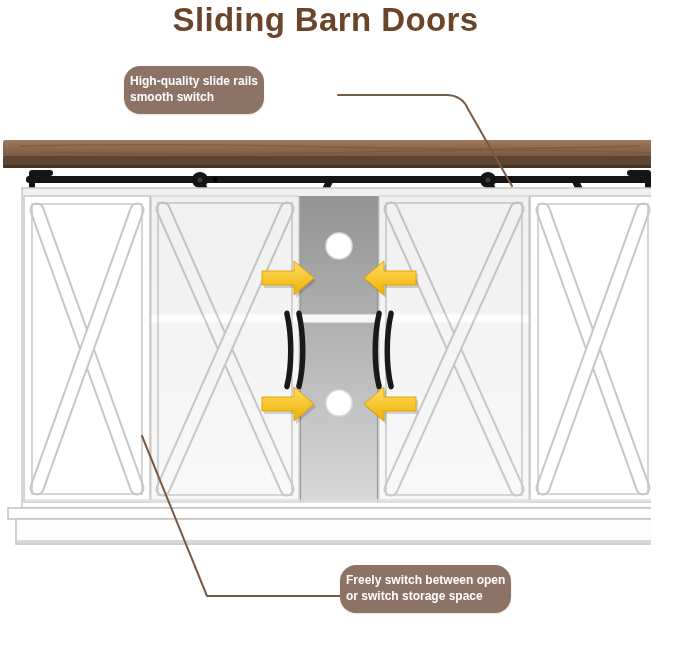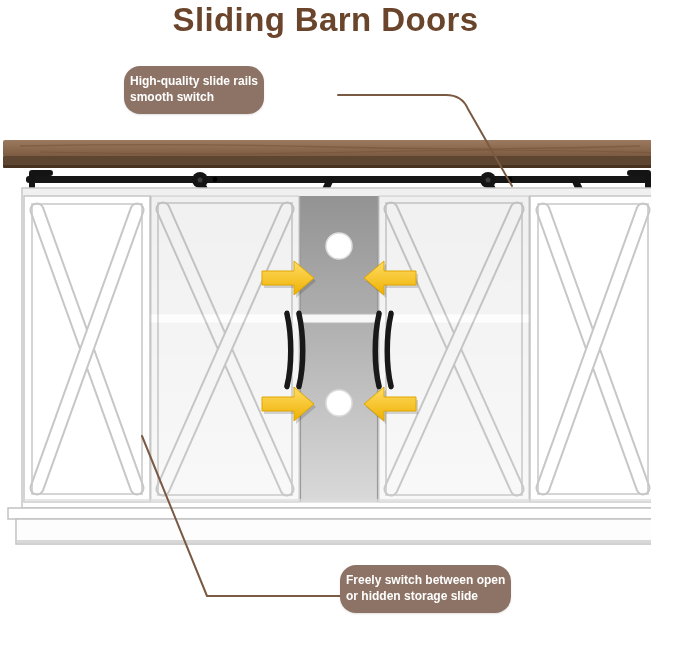--- a/index.html
+++ b/index.html
@@ -174,16 +174,16 @@
 
   <div class="title">Sliding Barn Doors</div>
 
   <div class="callout co-top">
     <span>High-quality slide rails</span>
     <span>smooth switch</span>
   </div>
 
   <div class="callout co-bottom">
     <span>Freely switch between open</span>
-    <span>or hidden storage slide</span>
+    <span>or switch storage space</span>
   </div>
 
 </div>
 
 </body></html>

